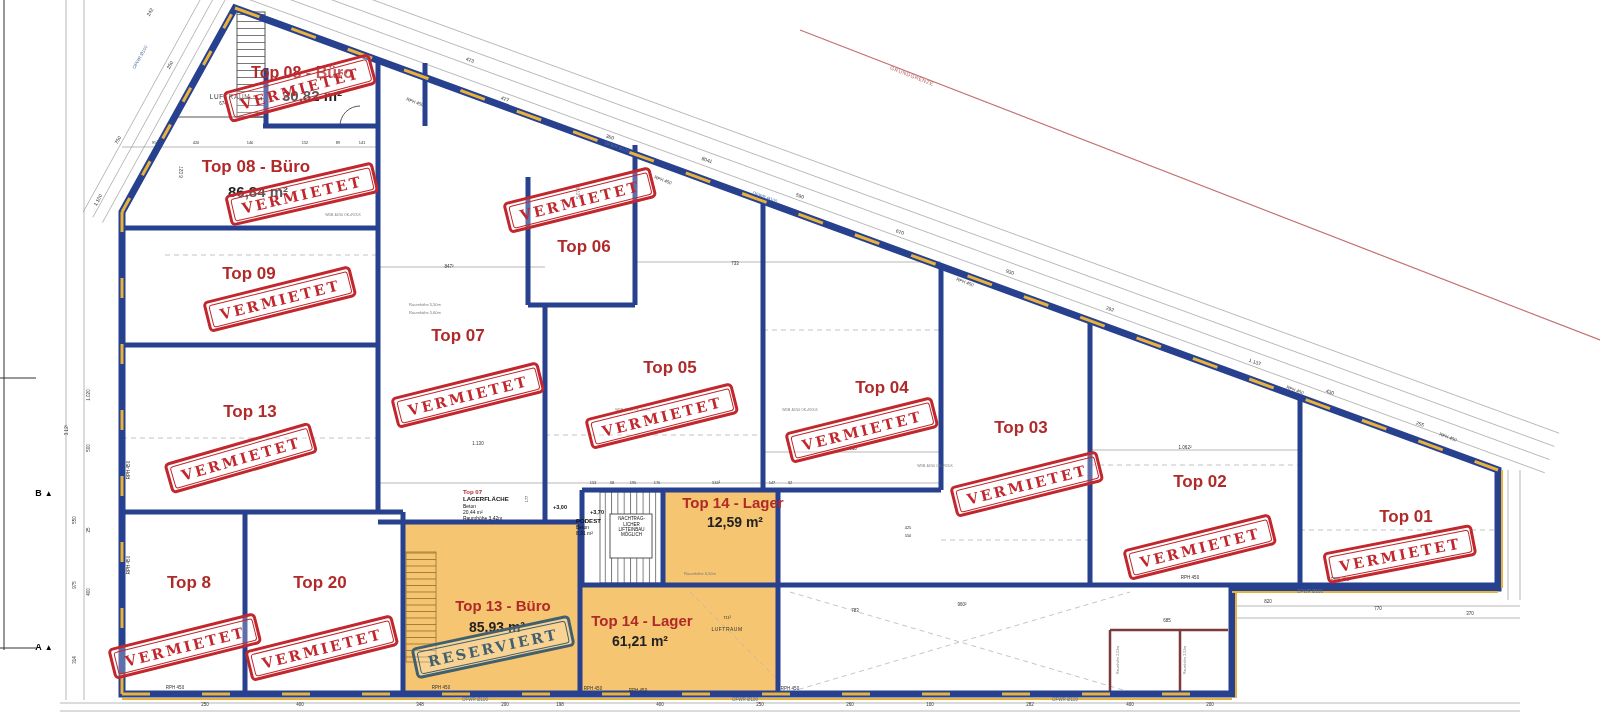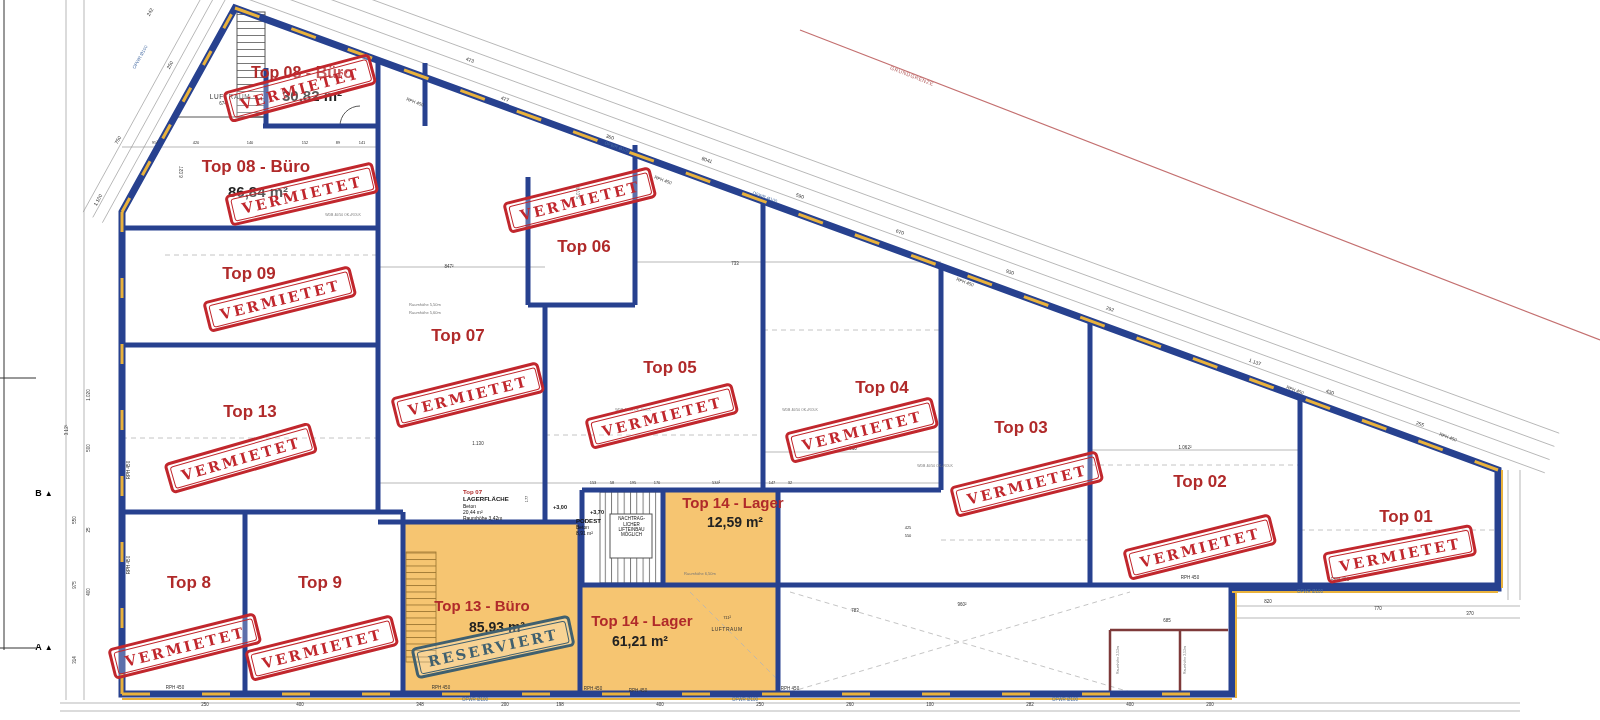--- a/index.html
+++ b/index.html
@@ -19,21 +19,21 @@
   .u10n{left:250px;top:412px}
   .u11n{left:189px;top:583px}
   .u12n{left:320px;top:583px}
   .u07n{left:458px;top:336px}
   .u06n{left:584px;top:247px}
   .u05n{left:670px;top:368px}
   .u04n{left:882px;top:388px}
   .u03n{left:1021px;top:428px}
   .u02n{left:1200px;top:482px}
   .u01n{left:1406px;top:517px}
-  .u13n{left:482px;top:605px;font-size:15px}
+  .u13n{left:503px;top:605px;font-size:15px}
   .u13a{left:497px;top:627px;font-size:14px}
   .u14an{left:733px;top:502px;font-size:15px}
   .u14aa{left:735px;top:522px;font-size:14px}
   .u14bn{left:642px;top:620px;font-size:15px}
   .u14ba{left:640px;top:641px;font-size:14px}
   
   .stamp{position:absolute;z-index:6;border:3px solid #c1272d;border-radius:5px;padding:1.5px;
          color:#c1272d;background:rgba(255,255,255,0.25)}
   .stamp .inner{display:block;border:1.5px solid #c1272d;border-radius:3px;padding:2px 9px;
          font-family:"DejaVu Serif",serif;font-weight:bold;font-size:14.5px;letter-spacing:2.5px}
@@ -161,21 +161,21 @@
     </g>
   </svg>
 
   <div class="lbl un u08an">Top 08 - Büro</div>
   <div class="lbl ua u08aa">30,82 m²</div>
   <div class="lbl un u08bn">Top 08 - Büro</div>
   <div class="lbl ua u08ba">86,84 m²</div>
   <div class="lbl un u09n">Top 09</div>
   <div class="lbl un u10n">Top 13</div>
   <div class="lbl un u11n">Top 8</div>
-  <div class="lbl un u12n">Top 9</div>
+  <div class="lbl un u12n">Top 20</div>
   <div class="lbl un u07n">Top 07</div>
   <div class="lbl un u06n">Top 06</div>
   <div class="lbl un u05n">Top 05</div>
   <div class="lbl un u04n">Top 04</div>
   <div class="lbl un u03n">Top 03</div>
   <div class="lbl un u02n">Top 02</div>
   <div class="lbl un u01n">Top 01</div>
   <div class="lbl un u13n">Top 13 - Büro</div>
   <div class="lbl ua u13a">85,93 m²</div>
   <div class="lbl un u14an">Top 14 - Lager</div>

